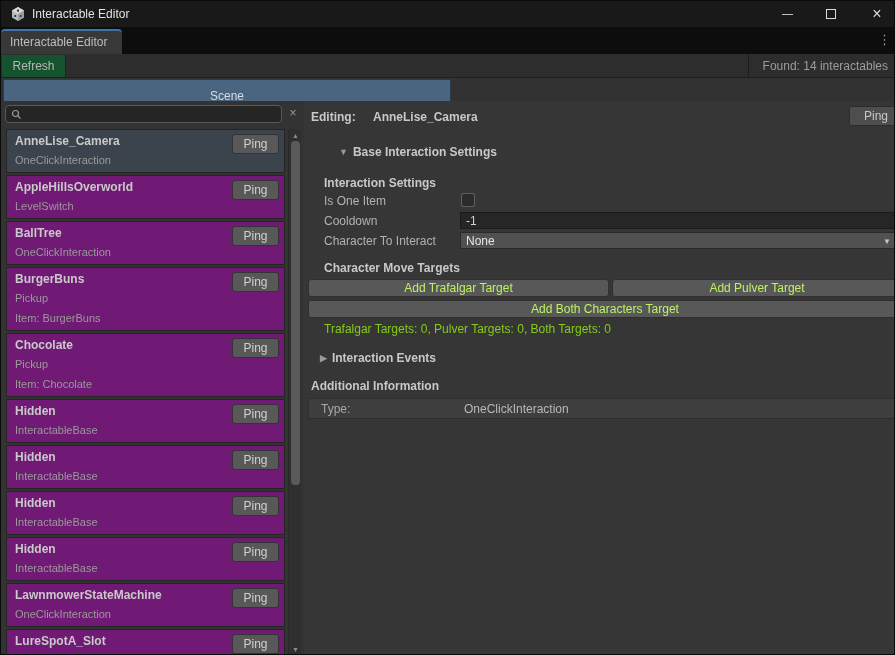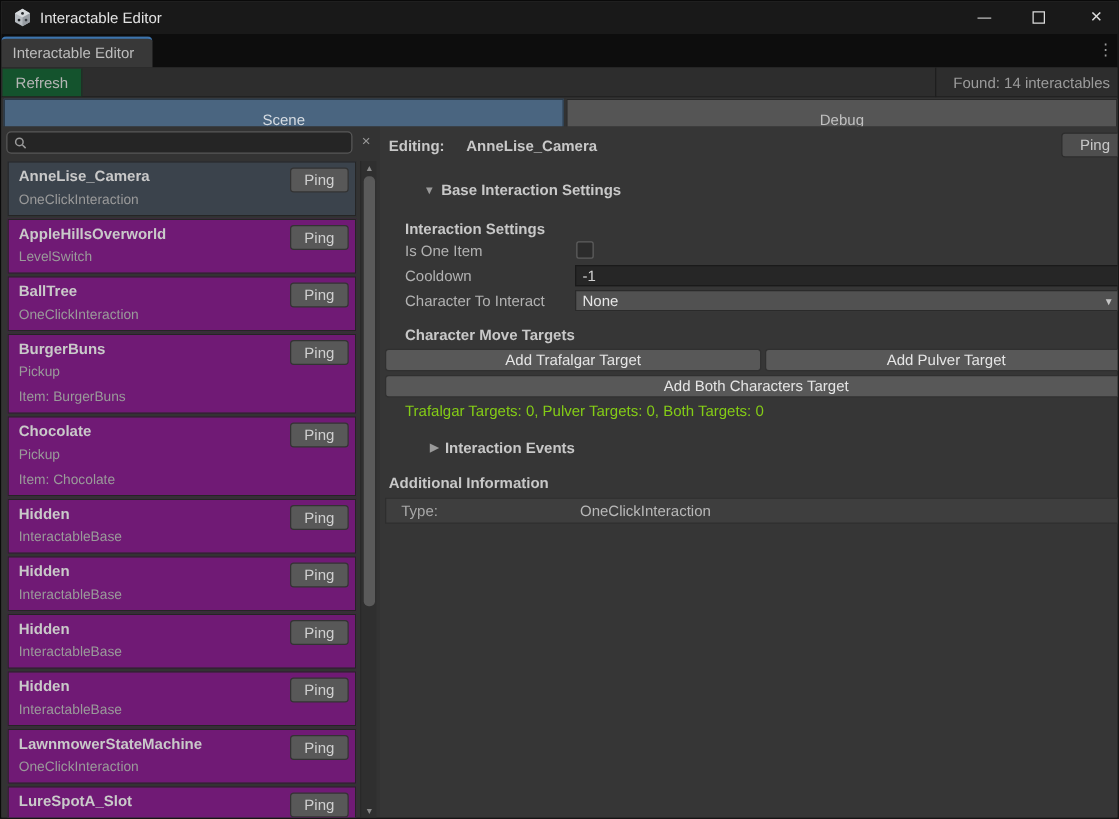--- a/index.html
+++ b/index.html
@@ -89,27 +89,27 @@
   }
   .lbl-character { left:20px; top:133px; }
   .dropdown {
     position:absolute; left:156px; top:131px; width:440px; height:17px;
     background:#515151; border:1px solid #2a2a2a; color:#e6e6e6; font-size:12px; padding:1px 0 0 5px;
   }
   .dd-arrow { position:absolute; right:8px; top:4px; font-size:8px; color:#c6c6c6; }
   .hdr-move { left:20px; top:160px; }
   .u-btn {
     position:absolute; height:18px; background:#585858; border:1px solid #303030; border-radius:3px;
-    color:#e5e5e5; font-size:12px; display:flex; align-items:center; justify-content:center;
+    color:#bef264; font-size:12px; display:flex; align-items:center; justify-content:center;
   }
   .btn-trafalgar { left:4px; top:178px; width:301px; }
   .btn-pulver { left:308px; top:178px; width:290px; }
   .btn-both { left:4px; top:199px; width:594px; }
   .targets-summary { left:20px; top:221px; color:#84cc16; }
-  .fold-events { left:24px; top:250px;padding-left:16px; }
+  .fold-events { left:0; top:250px;padding-left:16px; }
   .hdr-additional { left:7px; top:278px; }
   .type-row { position:absolute; left:4px; top:297px; width:594px; height:21px; background:#3e3e3e; border:1px solid #2e2e2e; }
   .type-label { position:absolute; left:12px; top:3px; font-size:12px; color:#a8a8a8; }
   .type-value { position:absolute; left:155px; top:3px; font-size:12px; color:#b8b8b8; }
 </style>
 </head>
 <body>
 
 <div class="window">
 
@@ -140,21 +140,20 @@
   </div>
 
   <div class="toolbar">
     <div class="refresh-btn">Refresh</div>
     <div class="toolbar-sep"></div>
     <div class="found-text">Found: 14 interactables</div>
   </div>
 
   <div class="mode-row">
     <div class="mode-tab mode-scene">Scene</div>
-    <div class="mode-tab mode-debug">Debug</div>
   </div>
 
   <div class="left-panel">
     <div class="search-field">
       <svg class="search-glyph" width="11" height="11" viewBox="0 0 11 11">
         <circle cx="4.5" cy="4.5" r="3" fill="none" stroke="#9a9a9a" stroke-width="1.2"></circle>
         <line x1="6.8" y1="6.8" x2="9.5" y2="9.5" stroke="#9a9a9a" stroke-width="1.2"></line>
       </svg>
       <input class="search-input" type="text" value="" style="">
     </div>

